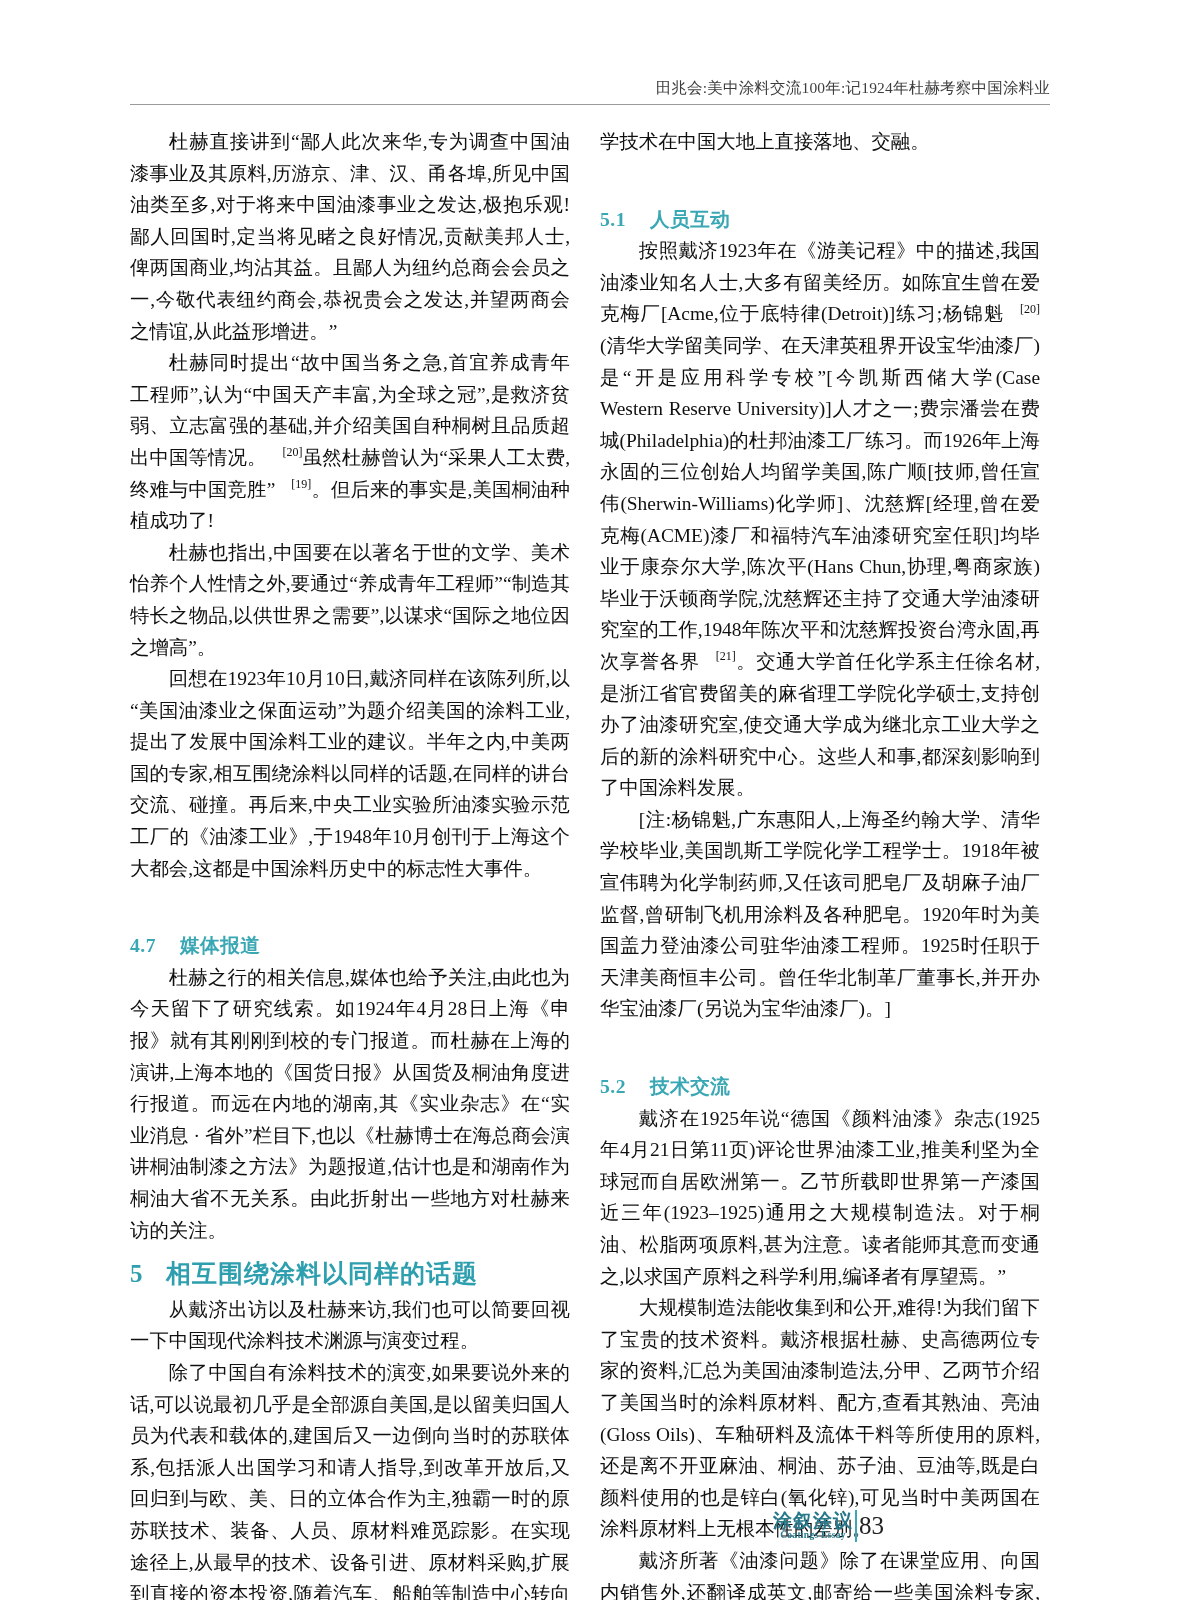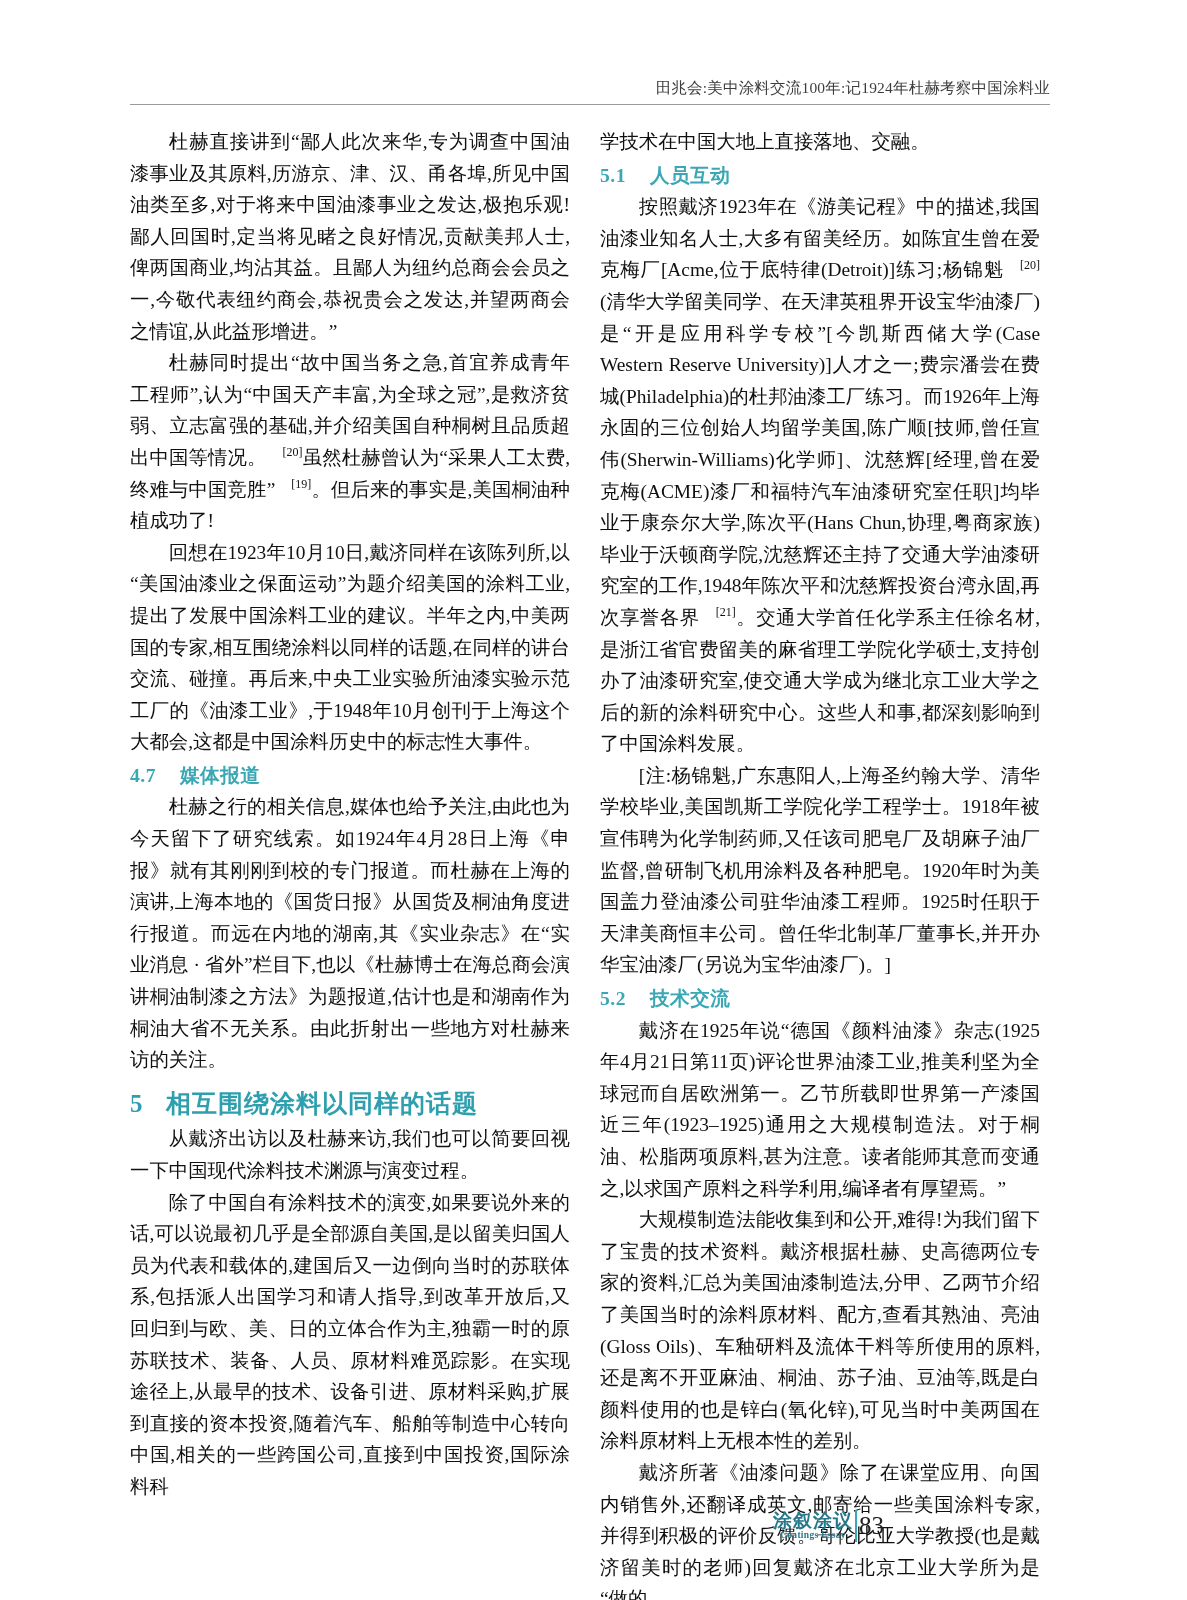--- a/index.html
+++ b/index.html
@@ -64,20 +64,21 @@
     color: #3aa7b4;
     font-weight: bold;
     margin: 2px 0 0 0;
     text-indent: 0;
     font-size: 19.6px;
     letter-spacing: 0.5px;
   }
   .sec-sub .num {
     display: inline-block;
     min-width: 50px;
+    margin-top: 44px;
   }
   .sec-main {
     color: #2e9fae;
     font-weight: bold;
     text-indent: 0;
     font-size: 25px;
     margin: 12px 0 4px 0;
     letter-spacing: 1px;
   }
   .sec-main .num {
@@ -135,20 +136,21 @@
   <div class="header">田兆会:美中涂料交流100年:记1924年杜赫考察中国涂料业</div>
   <div class="header-rule"></div>
 
   <div class="col col-left">
     <p>杜赫直接讲到“鄙人此次来华,专为调查中国油漆事业及其原料,历游京、津、汉、甬各埠,所见中国油类至多,对于将来中国油漆事业之发达,极抱乐观!鄙人回国时,定当将见睹之良好情况,贡献美邦人士,俾两国商业,均沾其益。且鄙人为纽约总商会会员之一,今敬代表纽约商会,恭祝贵会之发达,并望两商会之情谊,从此益形增进。”</p>
 
     <p>
       <span>杜赫同时提出“故中国当务之急,首宜养成青年工程师”,认为“中国天产丰富,为全球之冠”,是救济贫弱、立志富强的基础,并介绍美国自种桐树且品质超出中国等情况。</span><sup>[20]</sup><span>虽然杜赫曾认为“采果人工太费,终难与中国竞胜”</span><sup>[19]</sup><span>。但后来的事实是,美国桐油种植成功了!</span>
     </p>
 
+    <p>杜赫也指出,中国要在以著名于世的文学、美术怡养个人性情之外,要通过“养成青年工程师”“制造其特长之物品,以供世界之需要”,以谋求“国际之地位因之增高”。</p>
     <p>回想在1923年10月10日,戴济同样在该陈列所,以“美国油漆业之保面运动”为题介绍美国的涂料工业,提出了发展中国涂料工业的建议。半年之内,中美两国的专家,相互围绕涂料以同样的话题,在同样的讲台交流、碰撞。再后来,中央工业实验所油漆实验示范工厂的《油漆工业》,于1948年10月创刊于上海这个大都会,这都是中国涂料历史中的标志性大事件。</p>
 
     <p class="sec-sub">
       <span class="num">4.7</span><span>媒体报道</span>
     </p>
 
     <p>杜赫之行的相关信息,媒体也给予关注,由此也为今天留下了研究线索。如1924年4月28日上海《申报》就有其刚刚到校的专门报道。而杜赫在上海的演讲,上海本地的《国货日报》从国货及桐油角度进行报道。而远在内地的湖南,其《实业杂志》在“实业消息 · 省外”栏目下,也以《杜赫博士在海总商会演讲桐油制漆之方法》为题报道,估计也是和湖南作为桐油大省不无关系。由此折射出一些地方对杜赫来访的关注。</p>
 
     <p class="sec-main">
       <span class="num">5</span><span>相互围绕涂料以同样的话题</span>

